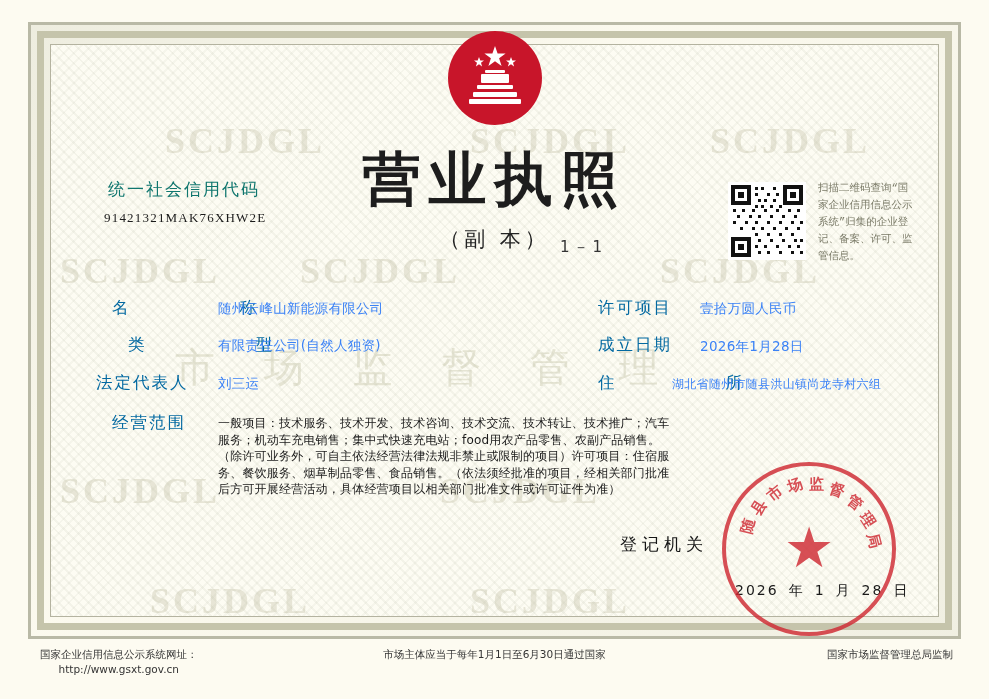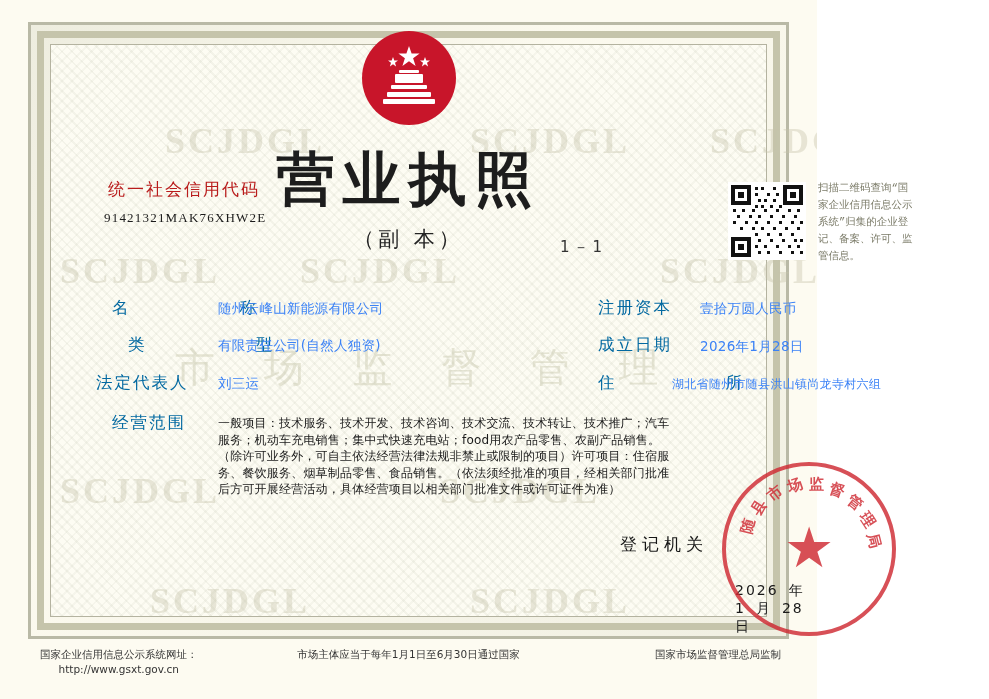--- a/index.html
+++ b/index.html
@@ -6,21 +6,21 @@
   body{
     width:989px;height:699px;
     background:#ffffff;
     font-family:"Liberation Serif", serif;
     overflow:hidden;
     position:relative;
   }
   .license{
     position:absolute;
     left:0;top:0;
-    width:817px;height:699px;
+    width:989px;height:699px;
     background:#fdfbf1;
   }
   
   .border-outer{
     position:absolute;
     left:28px;top:22px;right:28px;bottom:60px;
     border:3px solid #b9b9a6;
     background:
       linear-gradient(135deg, rgba(226,226,210,.55) 0%, rgba(250,248,235,.2) 40%, rgba(226,226,210,.45) 100%),
       #fcfaef;
@@ -104,21 +104,21 @@
     color:#333;
     letter-spacing:4px;
     font-family:"DejaVu Sans", sans-serif;
     z-index:5;
   }
   .credit-label{
     position:absolute;
     left:108px;top:178px;
     font-size:17px;
     letter-spacing:2px;
-    color:#b91c1c;
+    color:#0f766e;
     font-family:"DejaVu Sans", sans-serif;
     z-index:5;
   }
   .credit-code{
     position:absolute;
     left:104px;top:210px;
     font-size:13px;
     letter-spacing:1.2px;
     color:#1b1b1b;
     font-family:"Liberation Serif", serif;
@@ -379,21 +379,21 @@
   <div class="fields">
     <div class="fl label-name">名　　称</div>
     <div class="fv val-name">随州云峰山新能源有限公司</div>
 
     <div class="fl label-type">类　　型</div>
     <div class="fv val-type">有限责任公司(自然人独资)</div>
 
     <div class="fl label-legal">法定代表人</div>
     <div class="fv val-legal">刘三运</div>
 
-    <div class="fl label-capital">注册资本</div>
+    <div class="fl label-capital">许可项目</div>
     <div class="fv val-capital">壹拾万圆人民币</div>
 
     <div class="fl label-date">成立日期</div>
     <div class="fv val-date">2026年1月28日</div>
 
     <div class="fl label-addr">住　　所</div>
     <div class="fv val-addr">湖北省随州市随县洪山镇尚龙寺村六组</div>
 
     <div class="fl label-scope">经营范围</div>
     <div class="scope-text">一般项目：技术服务、技术开发、技术咨询、技术交流、技术转让、技术推广；汽车服务；机动车充电销售；集中式快速充电站；food用农产品零售、农副产品销售。（除许可业务外，可自主依法经营法律法规非禁止或限制的项目）许可项目：住宿服务、餐饮服务、烟草制品零售、食品销售。（依法须经批准的项目，经相关部门批准后方可开展经营活动，具体经营项目以相关部门批准文件或许可证件为准）</div>

